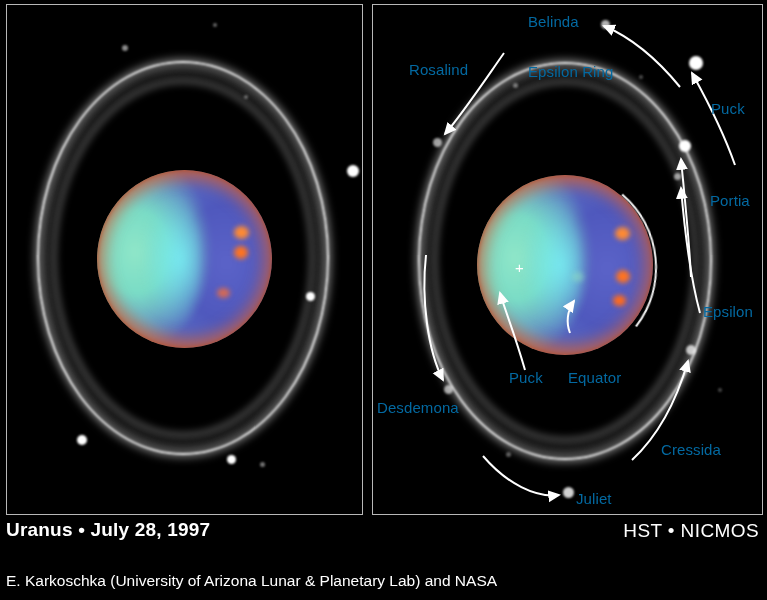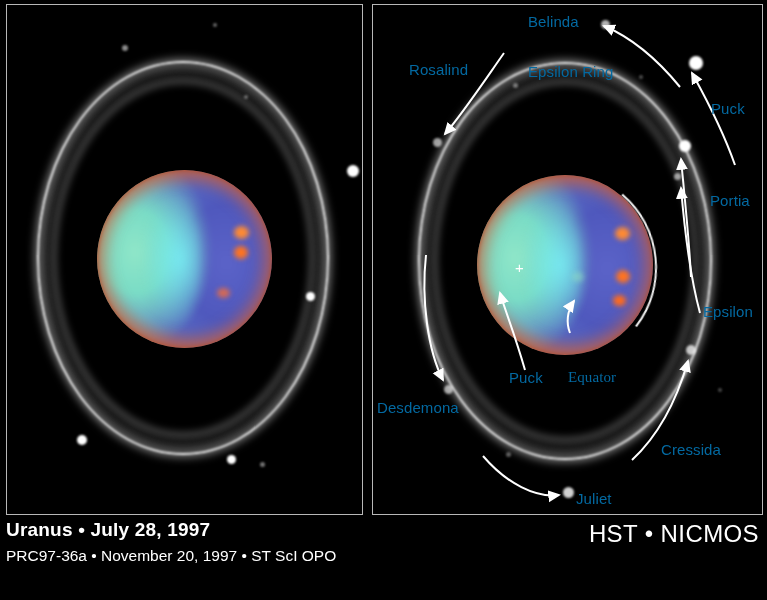--- a/index.html
+++ b/index.html
@@ -58,21 +58,21 @@
      border-top-color:transparent;border-left-color:transparent;border-bottom-color:transparent;
      filter:blur(.35px);}
 
   
   .lbl{position:absolute;font-size:15px;color:#0369a1;white-space:nowrap;letter-spacing:.1px;}
   .ann-svg{position:absolute;left:0;top:0;width:100%;height:100%;pointer-events:none;}
 
   
   #caption{position:absolute;left:0;top:516px;width:767px;height:104px;}
   .cap-title{position:absolute;left:6px;top:3px;font-size:19px;font-weight:bold;letter-spacing:.2px;}
-  .cap-right{position:absolute;right:8px;top:4px;font-size:24px;letter-spacing:.4px;}
+  .cap-right{position:absolute;right:8px;top:4px;font-size:19px;letter-spacing:.4px;}
   .cap-l2{position:absolute;left:6px;top:31px;font-size:15.5px;}
   .cap-l3{position:absolute;left:6px;top:56px;font-size:15.5px;}
 </style>
 </head>
 <body>
 
 <div id="root">
 
   <div class="panel" id="panel-left">
     <div class="scene">
@@ -164,23 +164,23 @@
       <div class="lbl" style="left:155px;top:8px;">Belinda</div>
       <div class="lbl" style="left:338px;top:52px;margin-top:43px;">Puck</div>
       <div class="lbl" style="left:36px;top:56px;">Rosalind</div>
       <div class="lbl" style="left:155px;top:58px;">Epsilon Ring</div>
       <div class="lbl" style="left:337px;top:187px;">Portia</div>
       <div class="lbl" style="left:330px;top:298px;">Epsilon</div>
       <div class="lbl" style="left:288px;top:428px;margin-top:8px;">Cressida</div>
       <div class="lbl" style="left:4px;top:394px;text-align:center;">Desdemona</div>
       <div class="lbl" style="left:203px;top:485px;">Juliet</div>
       <div class="lbl" style="left:136px;top:364px;">Puck</div>
-      <div class="lbl" style="left:195px;top:364px;font-family:Liberation Serif, serif;">Equator</div>
+      <div class="lbl" style="left:195px;top:364px;">Equator</div>
     </div>
   </div>
 
   <div id="caption">
     <div class="cap-title">Uranus • July 28, 1997</div>
     <div class="cap-right">HST • NICMOS</div>
-    <div class="cap-l2">PRC97-36a • November 20, 1997 • ST ScI OPO</div>
+    <div class="cap-l3">E. Karkoschka (University of Arizona Lunar &amp; Planetary Lab) and NASA</div>
   </div>
 
 </div>
 
 </body></html>

